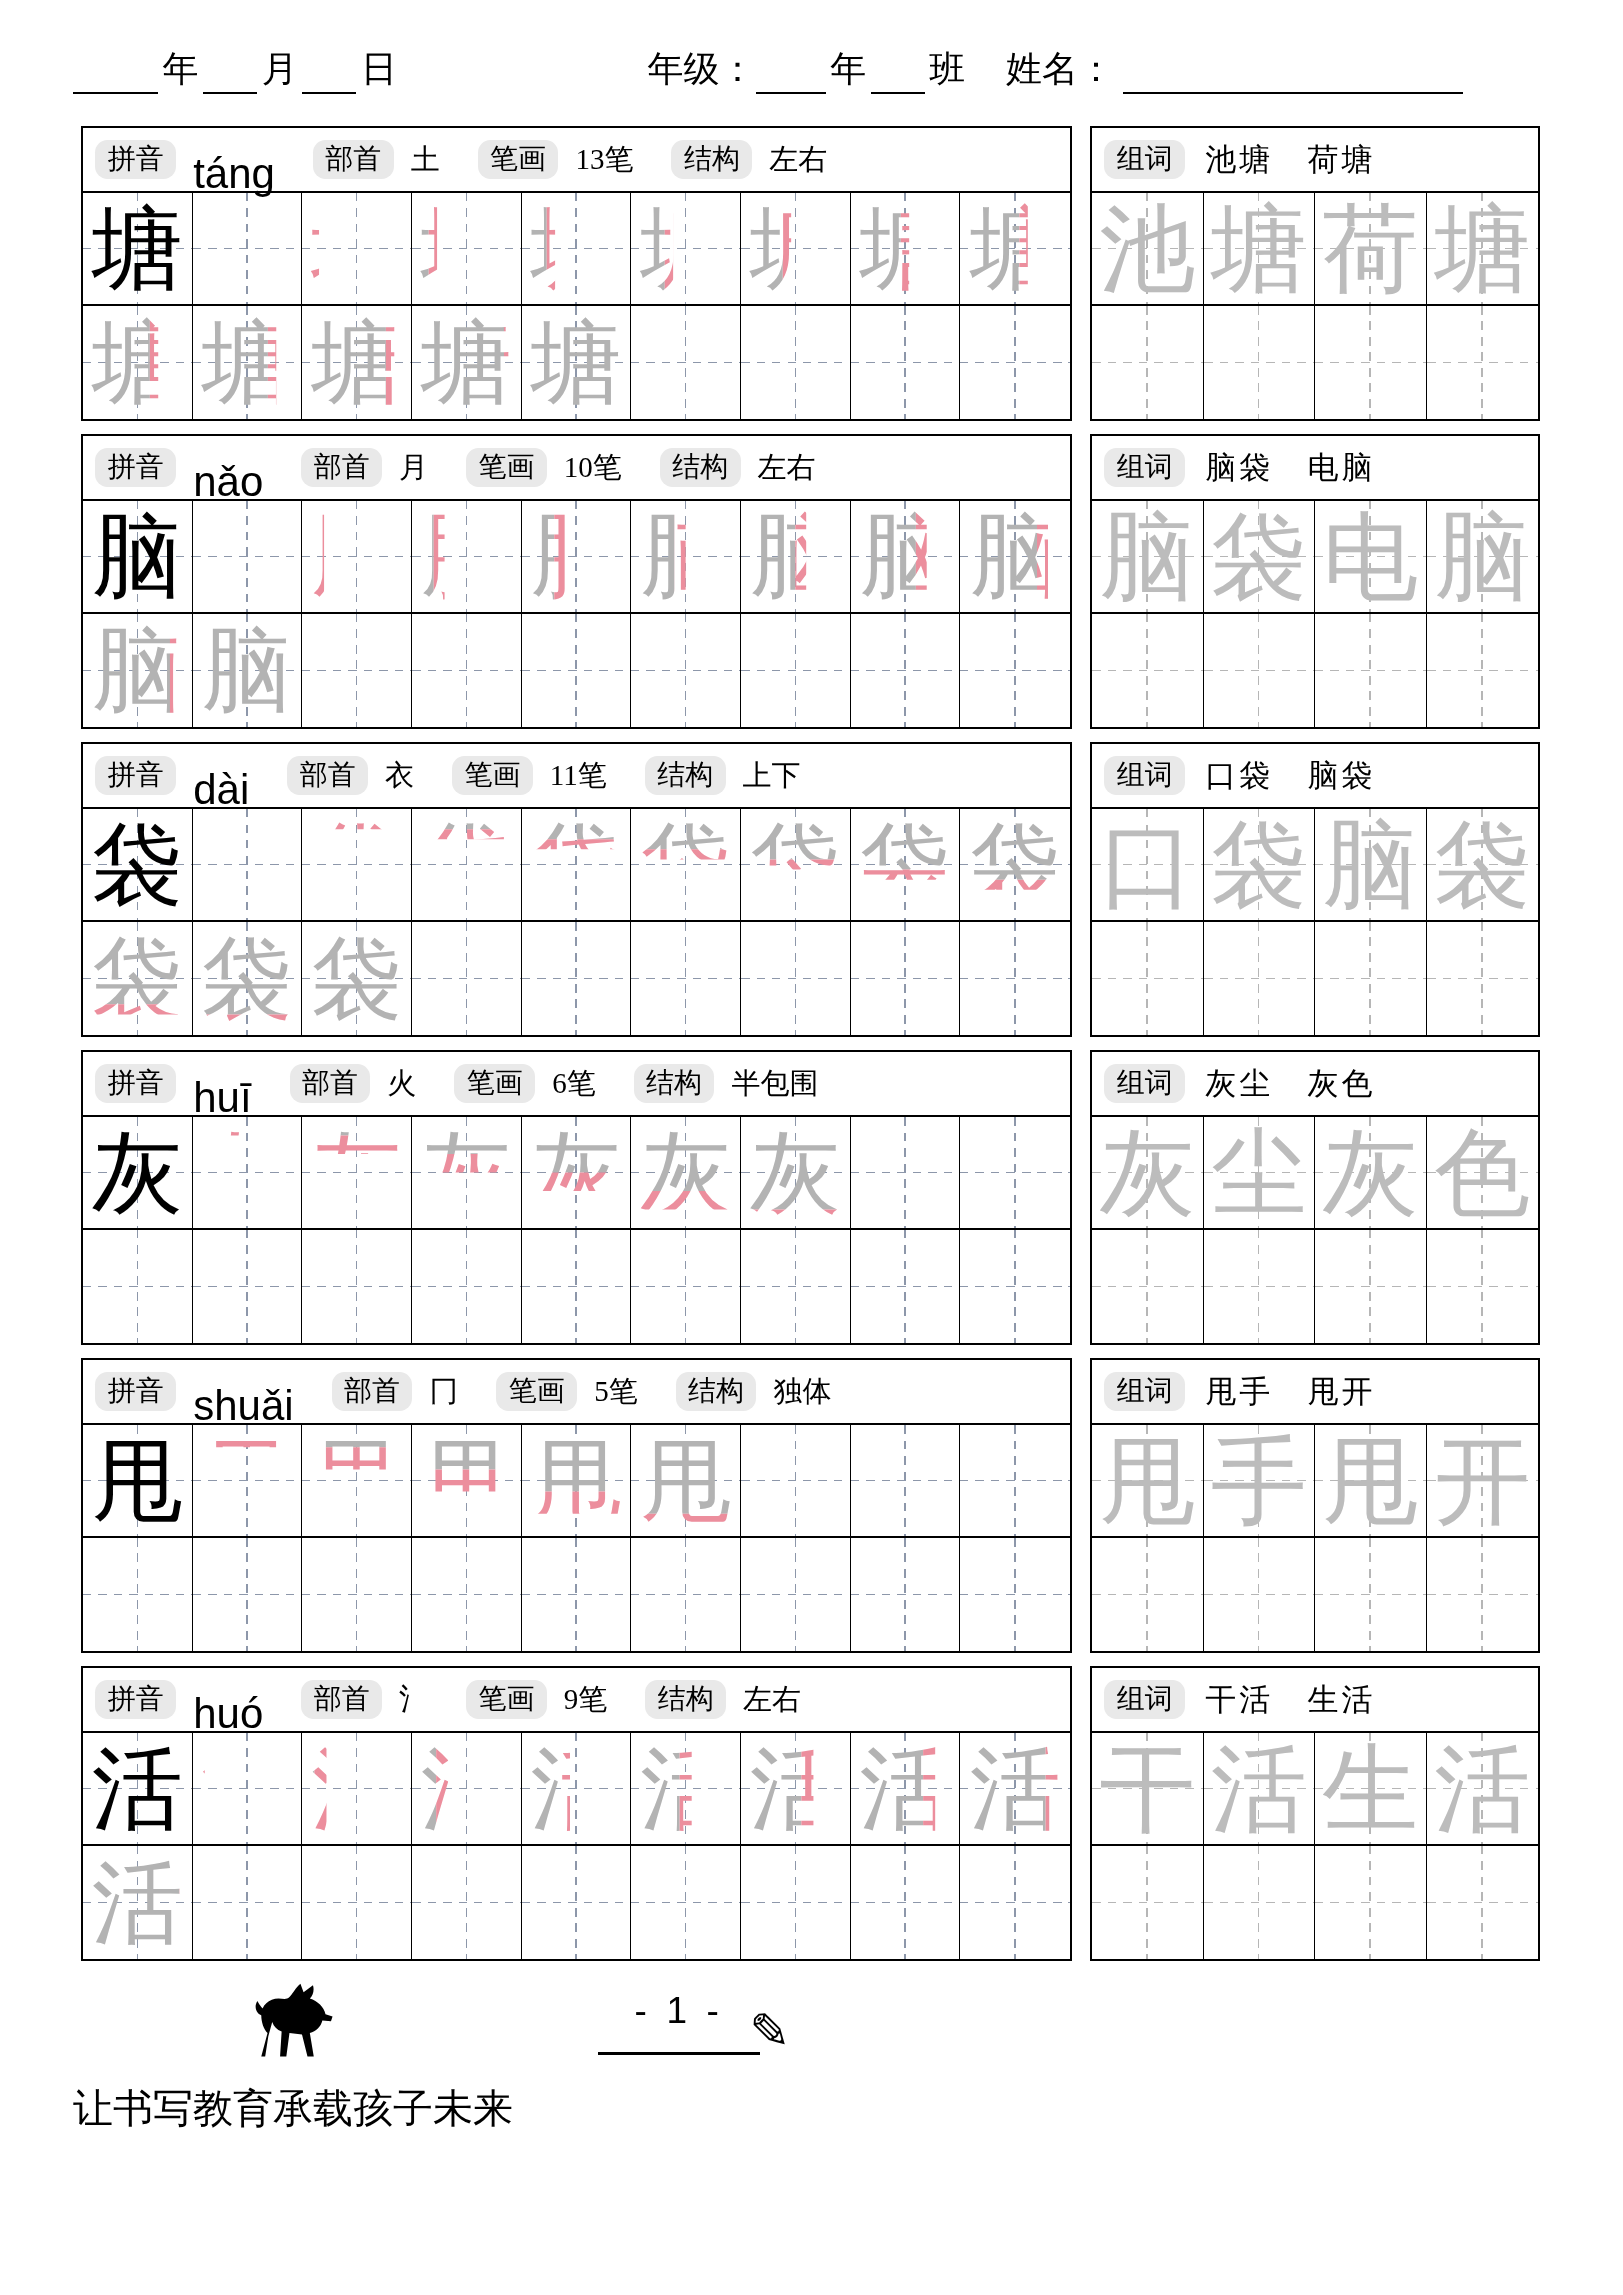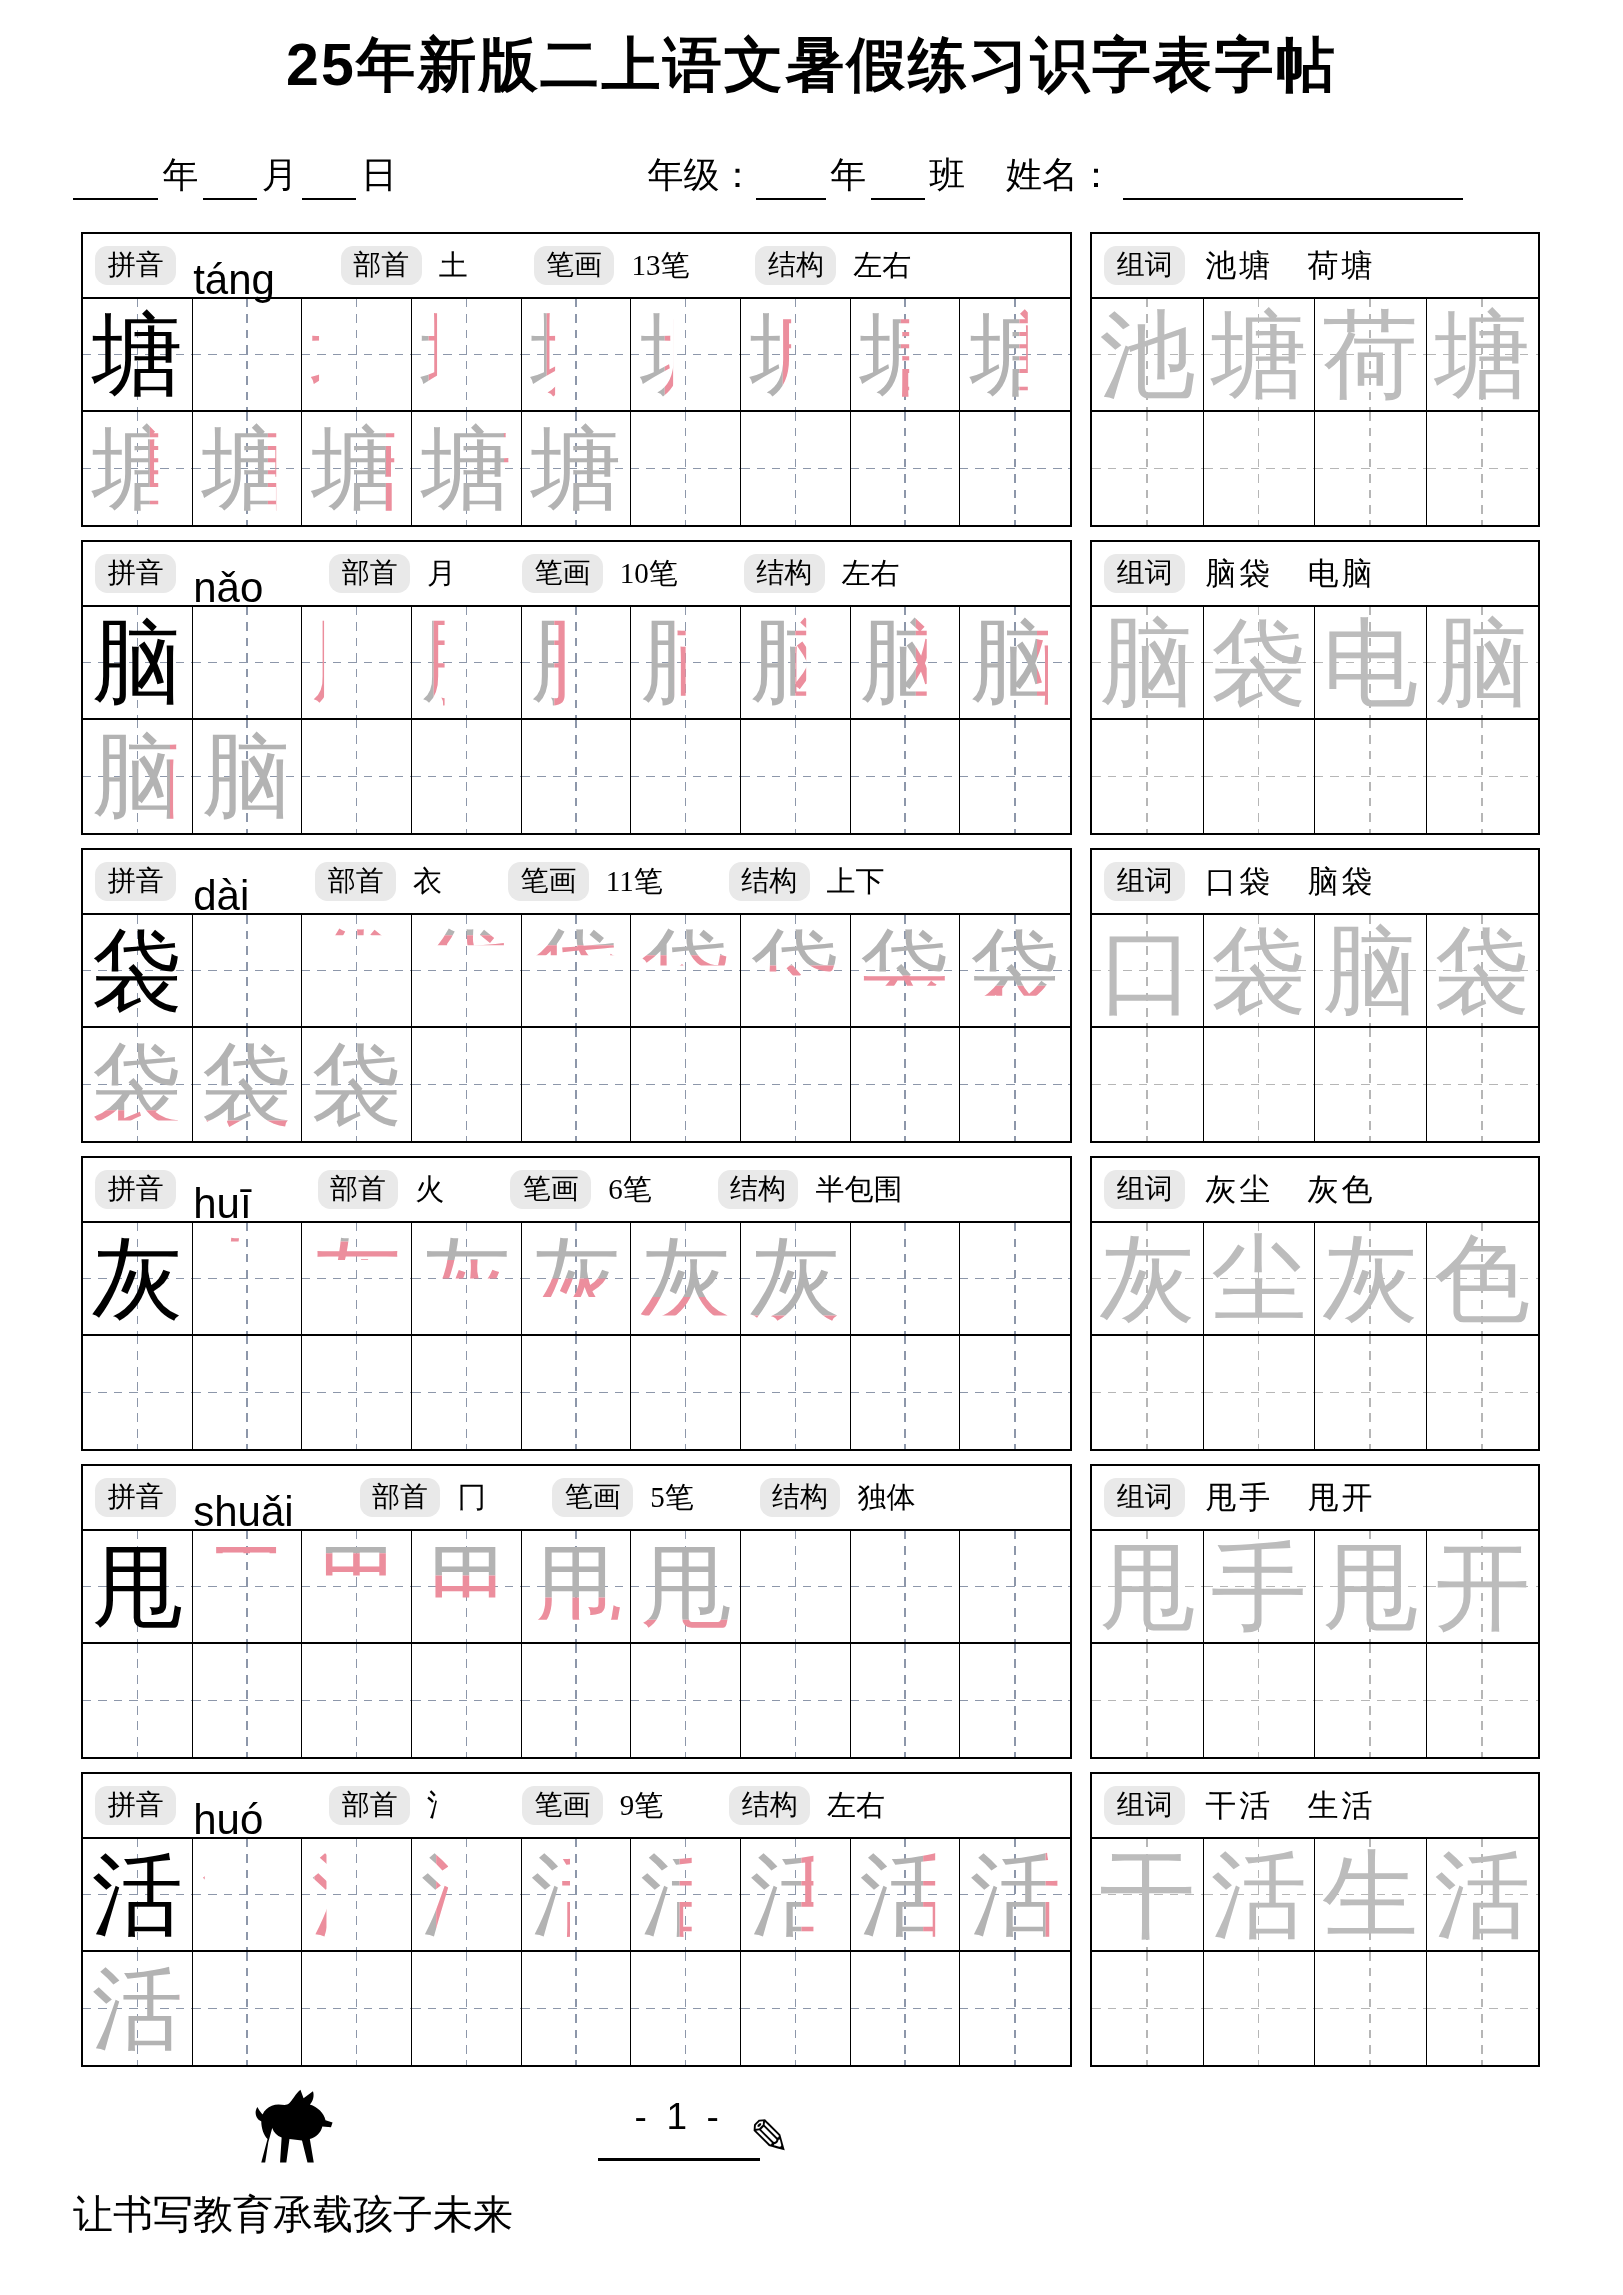--- a/index.html
+++ b/index.html
@@ -29,21 +29,21 @@
   .panel{border:2.3px solid #000;box-sizing:border-box;background:#fff;}
   .left-panel{width:991px;}
   .right-panel{width:450px;}
   .panel-header{
     height:63px;display:flex;align-items:center;padding:0 12.4px;
     border-bottom:2.3px solid #000;white-space:nowrap;
   }
   .badge{
     background:var(--badge);border-radius:12.4px;padding:4.6px 12.4px;font-size:28px;line-height:1.1;
   }
-  .ml{margin-left:66px;}
+  .ml{margin-left:38px;}
   .hval{margin-left:17px;font-size:29px;}
   .pinyin-value{
     margin-left:17px;font-size:42px;font-family:"Liberation Sans","DejaVu Sans",sans-serif;margin-top:28px;
   }
   .words-value{margin-left:20px;font-size:31px;letter-spacing:3.1px;}
   .char-grid{display:grid;grid-template-columns:repeat(9,1fr);grid-auto-rows:113px;}
   .word-grid{display:grid;grid-template-columns:repeat(4,1fr);grid-auto-rows:113px;}
   .cell{position:relative;border-right:1.9px solid #000;}
   .cell.last-col{border-right:none;}
   .cell.row1{border-bottom:2.7px solid #000;}
@@ -75,21 +75,20 @@
   .pagenum{font-size:37px;font-family:"Liberation Sans","DejaVu Sans",sans-serif;letter-spacing:4.6px;}
   .pageline{width:162px;border-top:3.1px solid #000;margin-top:20px;}
   .pencil{font-size:49px;margin-left:-10.8px;margin-bottom:-4.6px;font-family:"DejaVu Sans",sans-serif;}
   .slogan{margin:17px 0 0 73px;font-size:40px;font-family:"Liberation Sans","DejaVu Sans",sans-serif;}
 </style>
 </head>
 <body>
 
 <div class="page" style="--pink: #ec8e9d; --gray: #b3b3b3; --trace: #bcbcbc; --badge: #e9e9e9; --guide-left: #8d97aa; --guide-right: #b6b6b6;">
 
-  <h1 class="title">25年新版二上语文暑假练习识字表字帖</h1>
 
   <div class="form-line">
     <span class="blank b110"></span>
       <span class="sep">年</span>
       <span class="blank b70"></span>
       <span class="sep">月</span>
       <span class="blank b70"></span>
       <span class="sep">日</span>
     <span class="grade-group">年级：</span>
       <span class="blank b90"></span>

